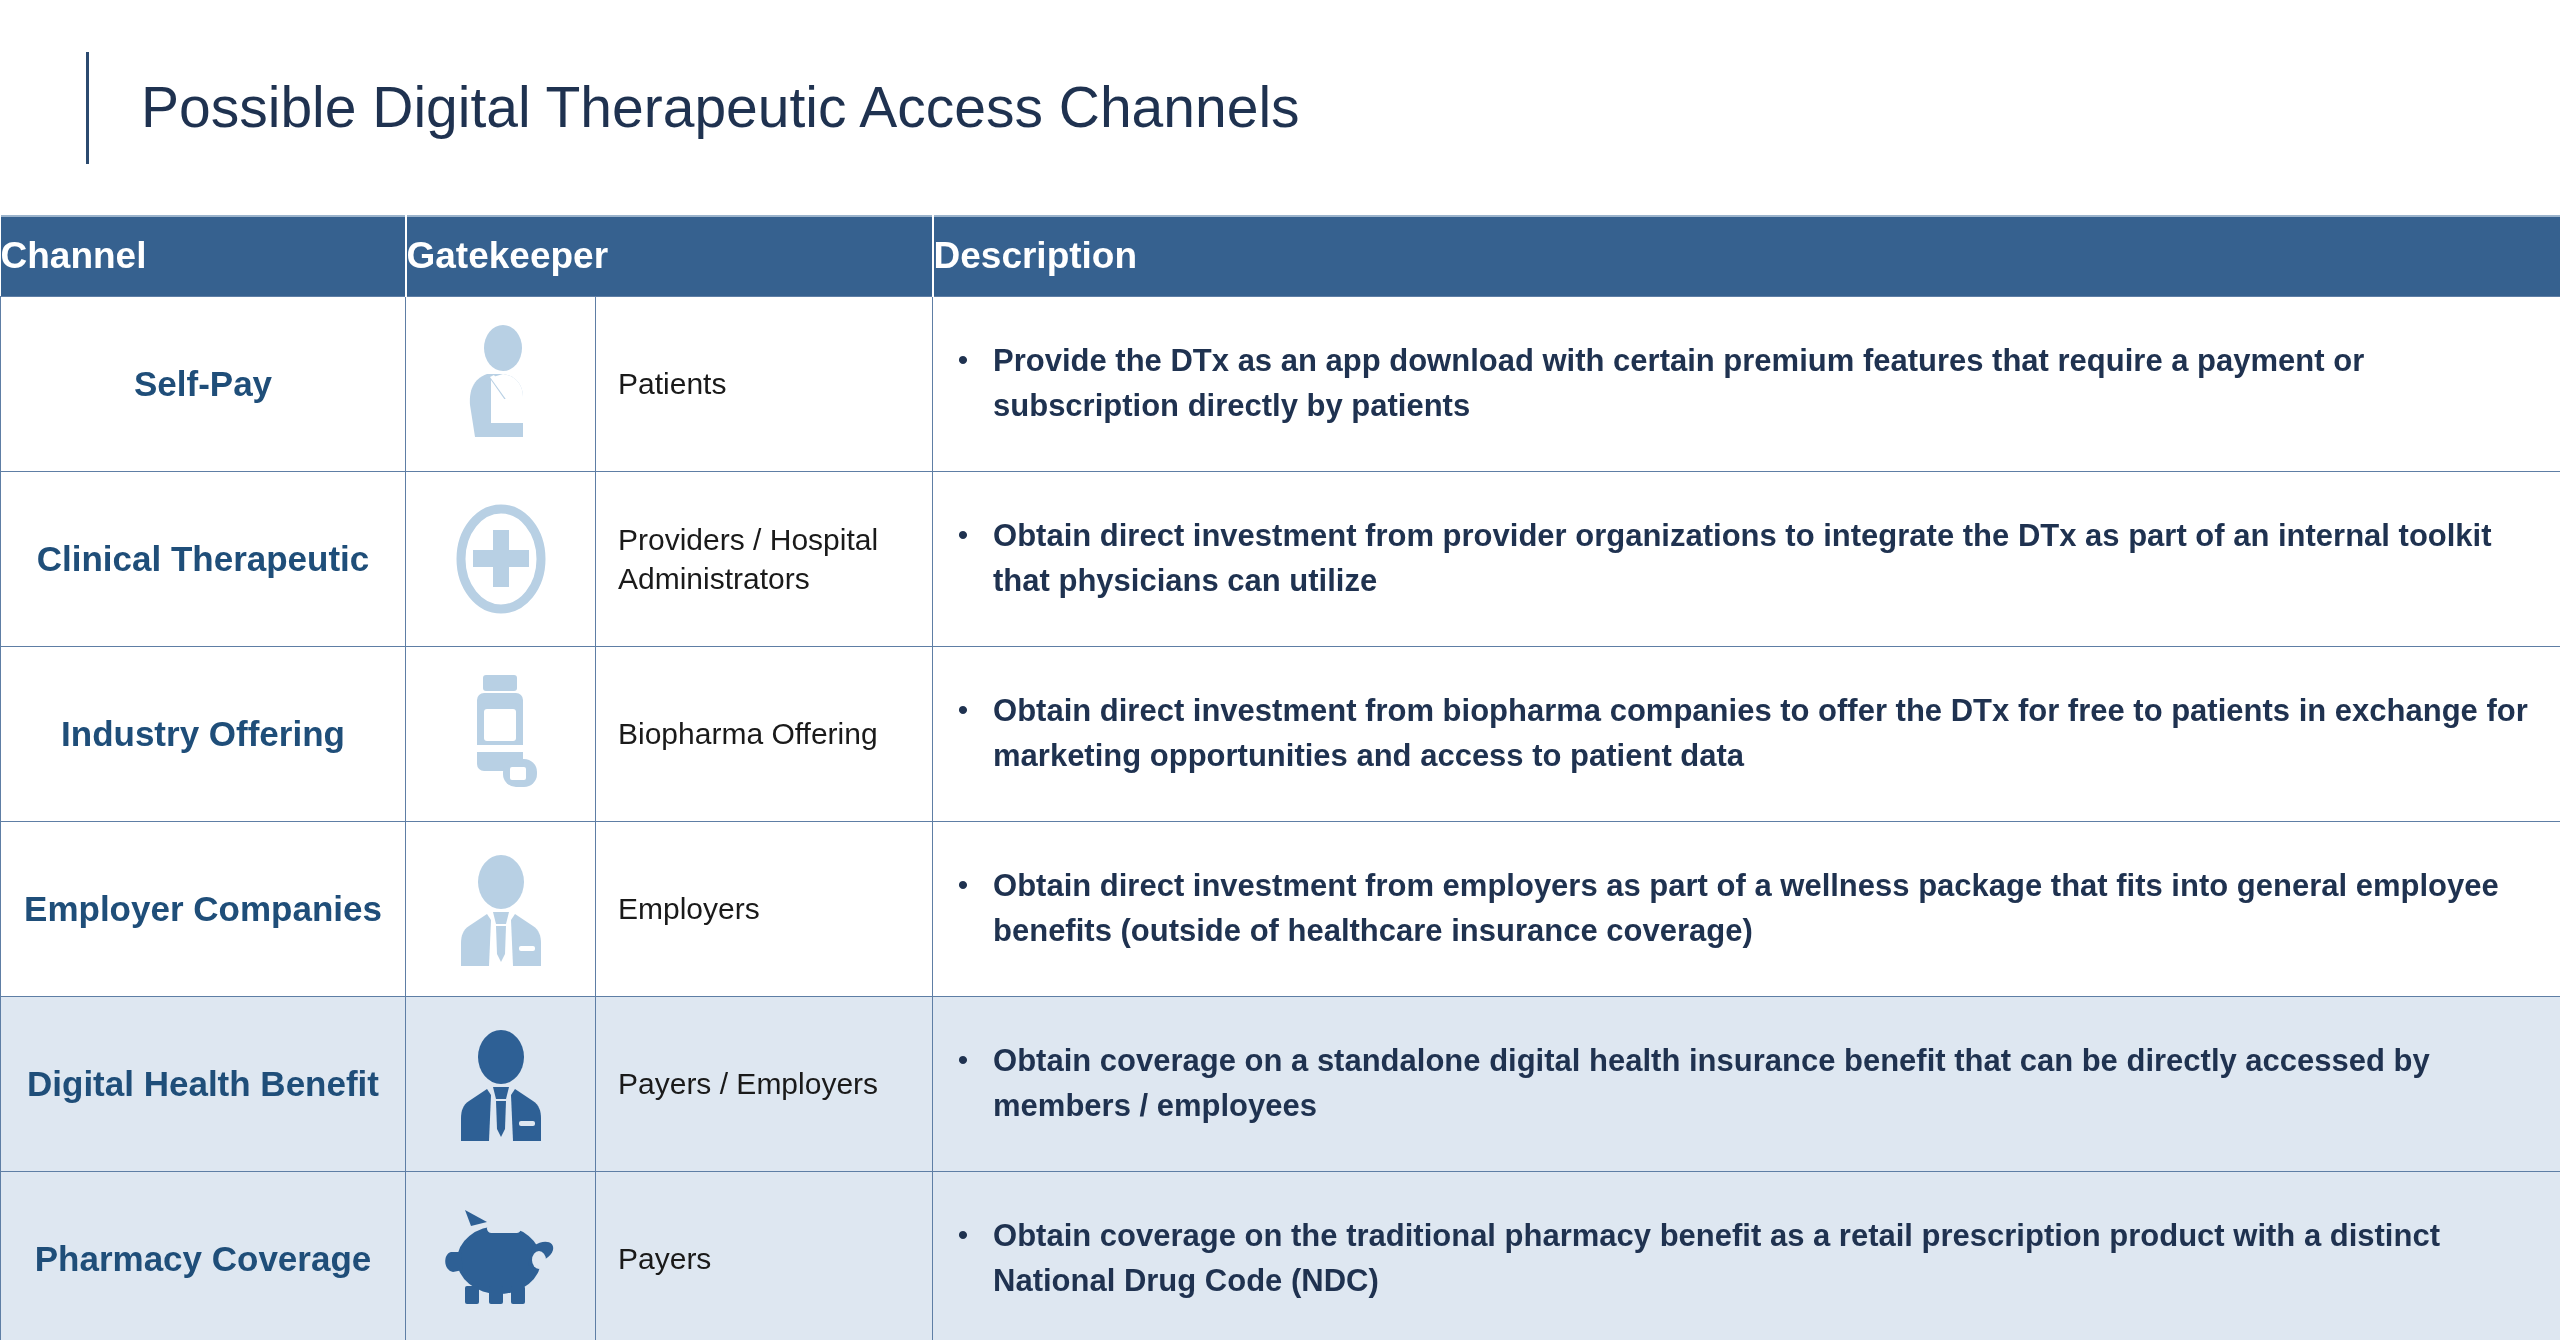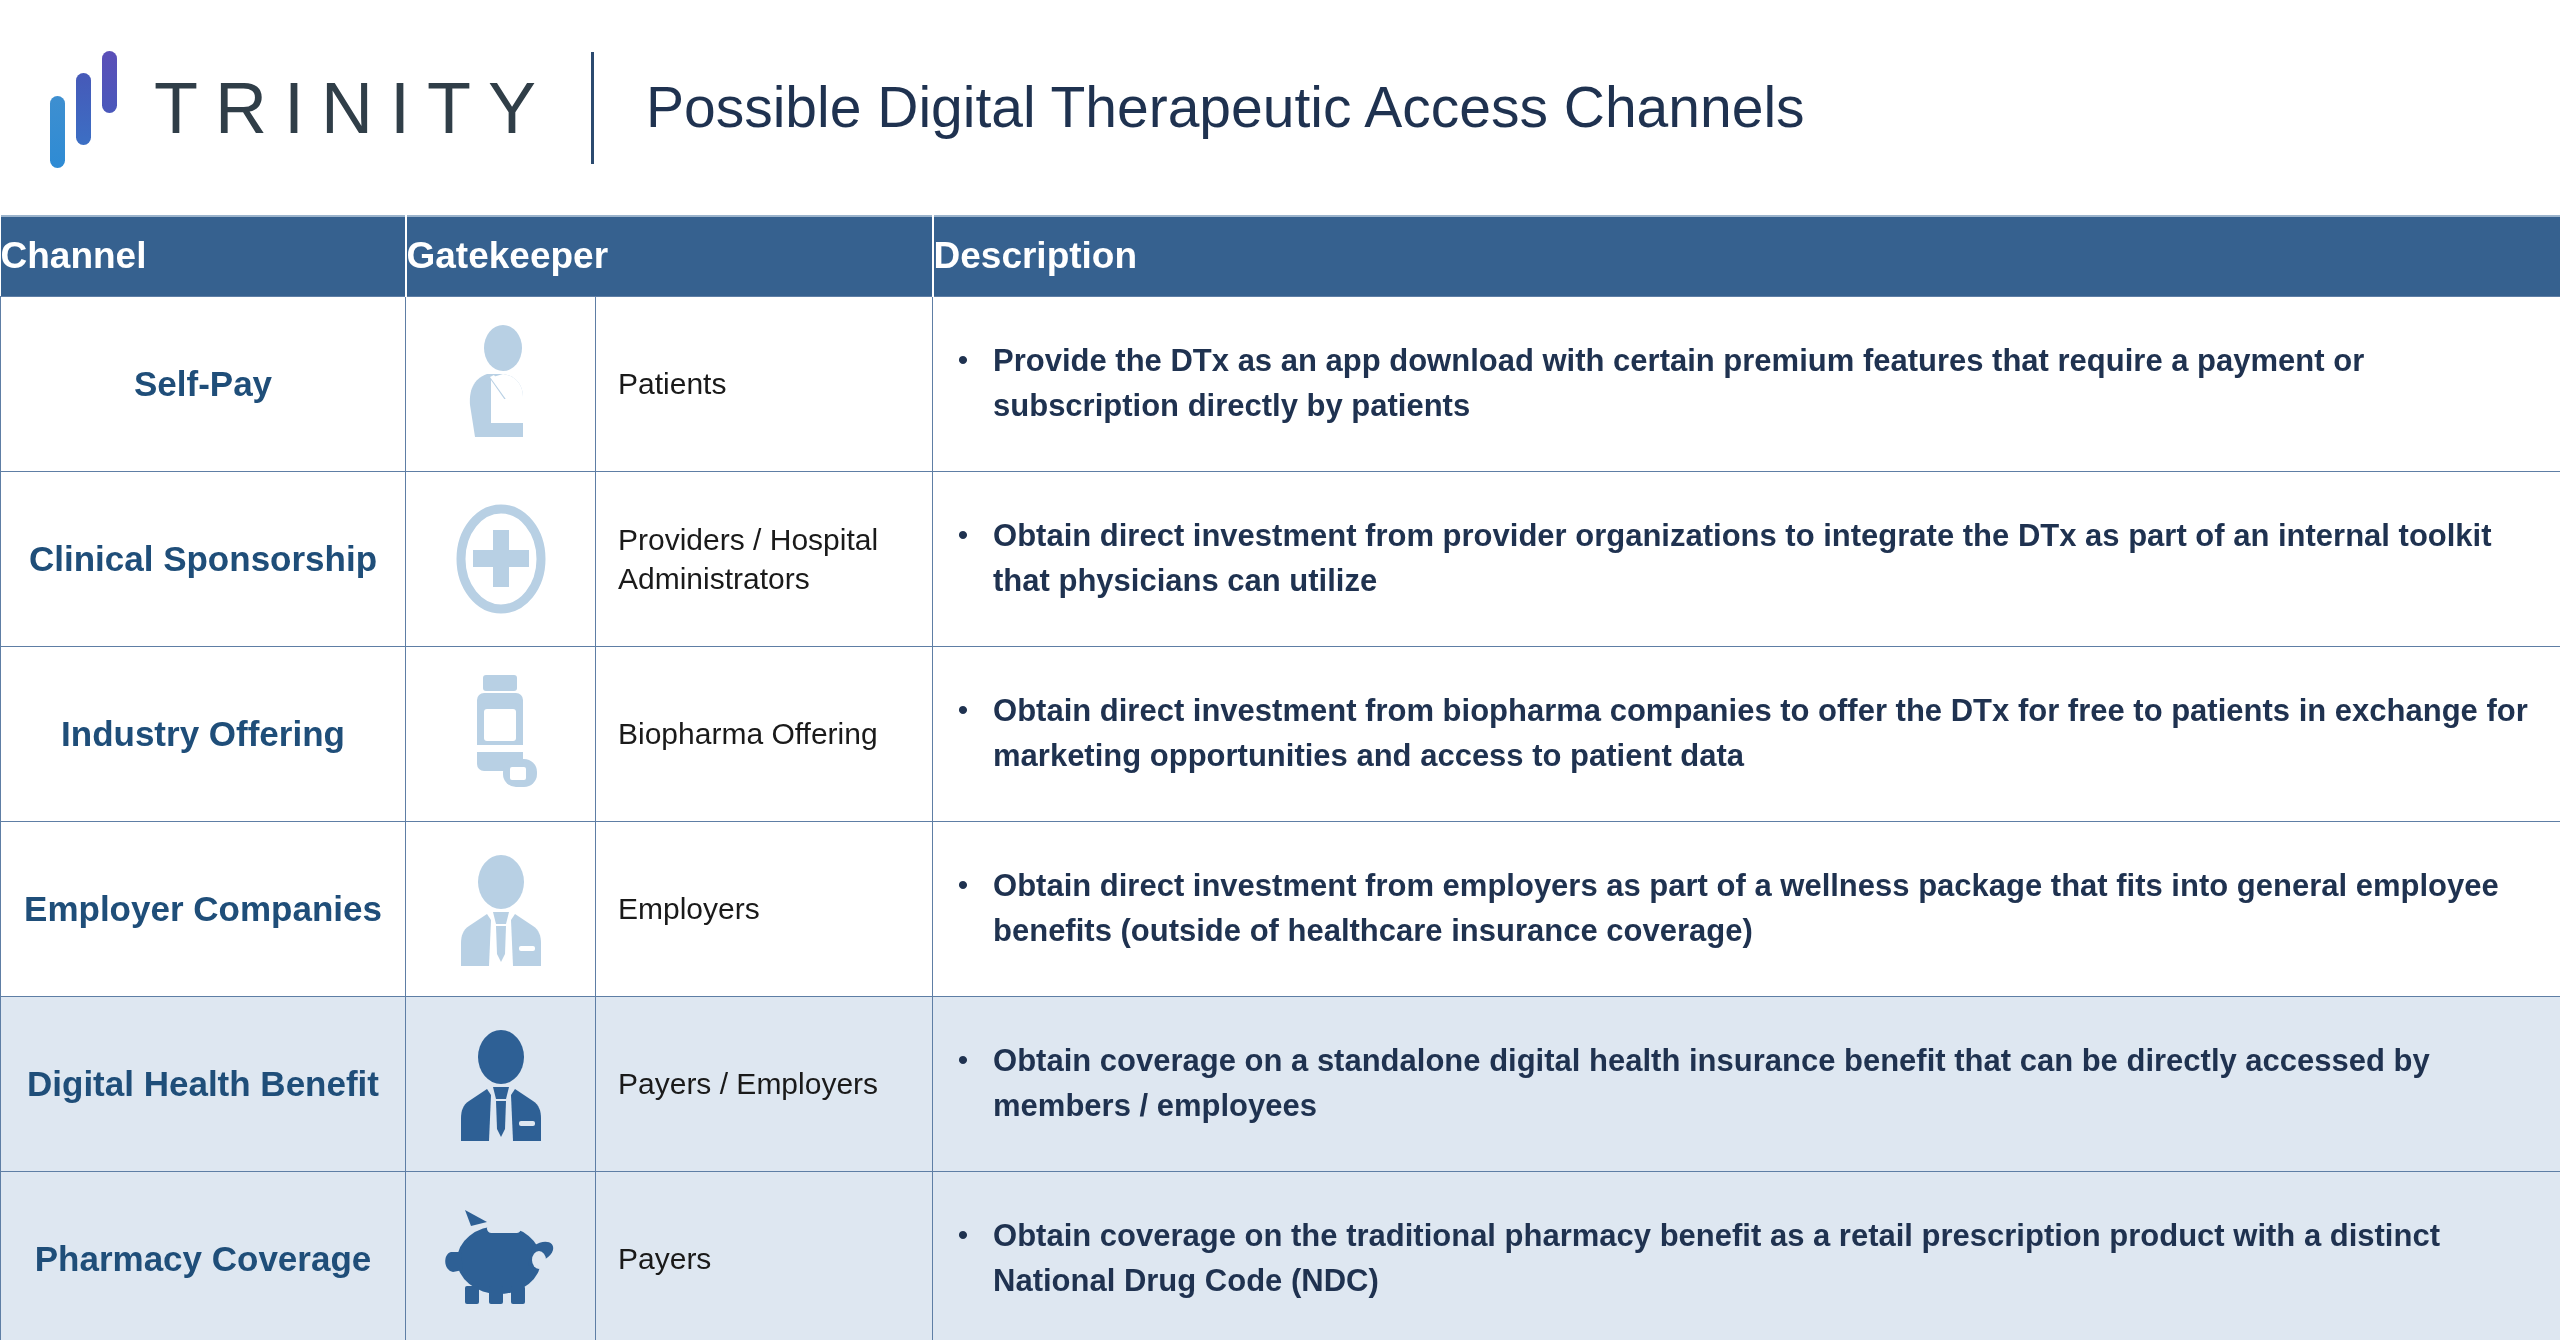--- a/index.html
+++ b/index.html
@@ -167,28 +167,20 @@
   tr.r4 td { height: 175px; }
   tr.r5 td { height: 175px; }
   tr.r6 td { height: 175px; }
 </style>
 </head>
 <body>
 
 <div class="slide">
 
   <div class="slide-header">
-    <div class="logo-block">
-      <div class="logo-mark">
-        <span class="logo-bar b1"></span>
-        <span class="logo-bar b2"></span>
-        <span class="logo-bar b3"></span>
-      </div>
-      <div class="logo-word">TRINITY</div>
-    </div>
     <div class="header-divider"></div>
     <h1 class="slide-title">Possible Digital Therapeutic Access Channels</h1>
   </div>
 
   <table class="tbl">
     <colgroup>
       <col class="c-channel">
       <col class="c-icon">
       <col class="c-gatekeeper">
       <col class="c-desc">
@@ -218,21 +210,21 @@
         <td class="cell-gatekeeper">Patients</td>
         <td class="cell-desc">
           <div class="desc-row">
             <span class="bullet">•</span>
             <span class="desc-text">Provide the DTx as an app download with certain premium features that require a payment or subscription directly by patients</span>
           </div>
         </td>
       </tr>
 
       <tr class="r2">
-        <td class="cell-channel">Clinical Sponsorship</td>
+        <td class="cell-channel">Clinical Therapeutic</td>
         <td class="cell-icon">
           <svg width="102" height="118" viewBox="0 0 102 118">
             <ellipse cx="51" cy="59" rx="40" ry="50" fill="none" stroke="#B8D0E4" stroke-width="9"></ellipse>
             <path d="M43 30 h16 v20 h20 v17 h-20 v20 h-16 v-20 h-20 v-17 h20 z" fill="#B8D0E4"></path>
           </svg>
         </td>
         <td class="cell-gatekeeper">Providers / Hospital Administrators</td>
         <td class="cell-desc">
           <div class="desc-row">
             <span class="bullet">•</span>

